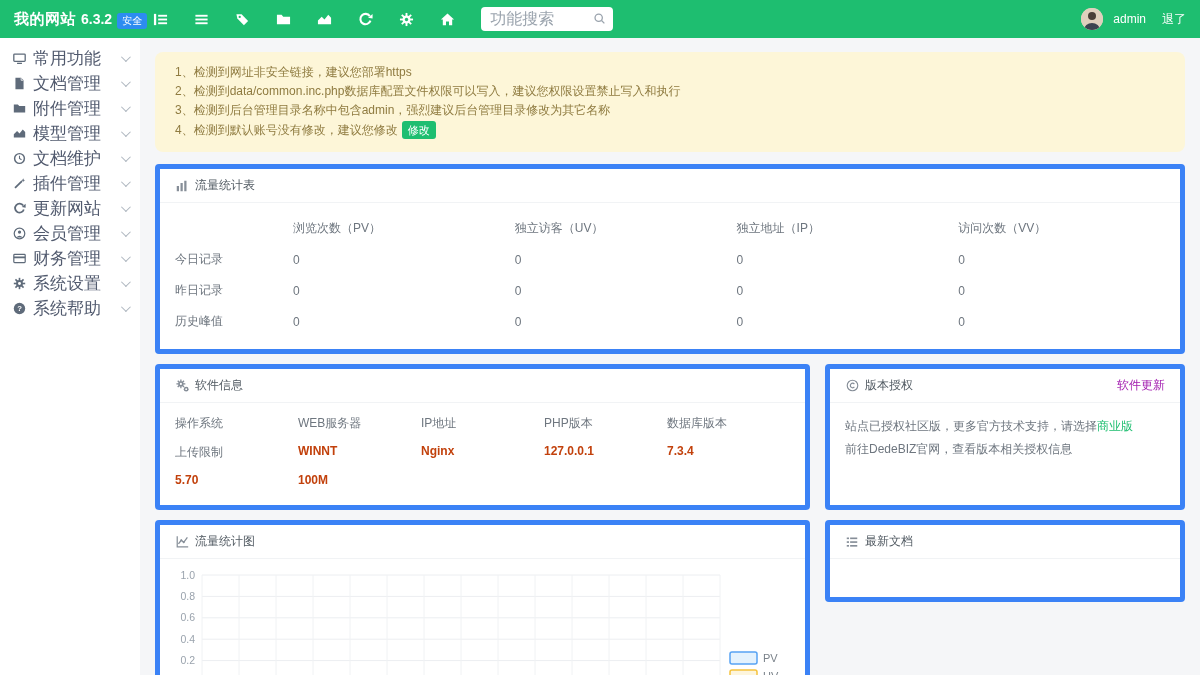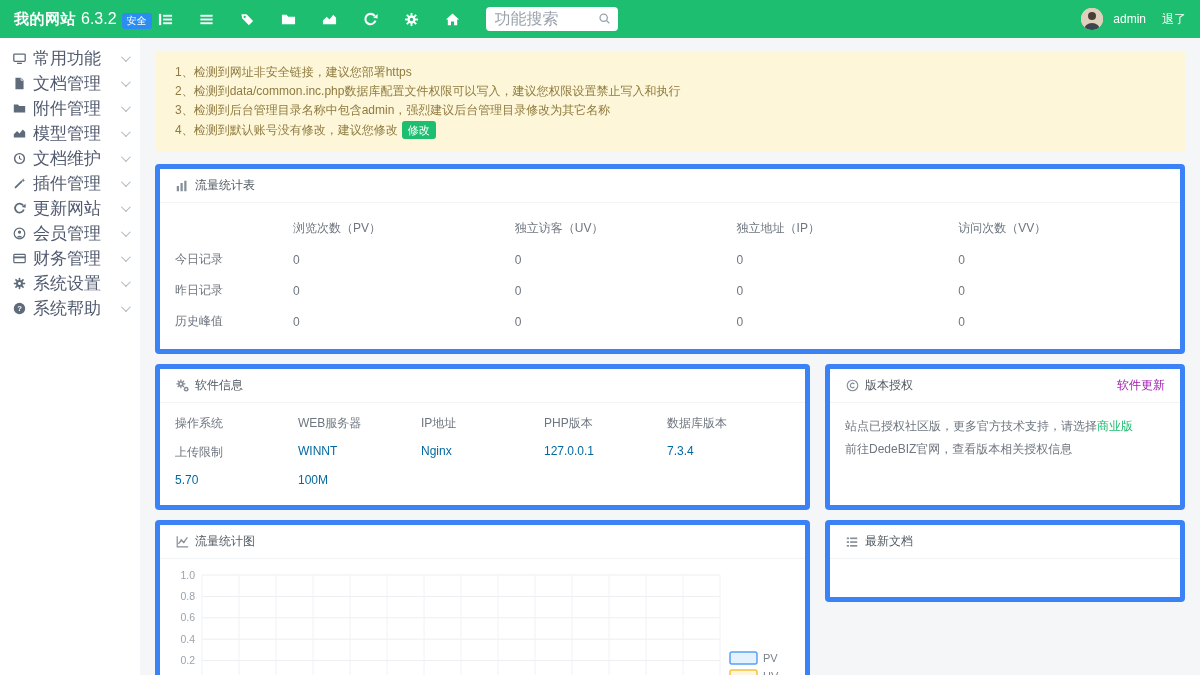--- a/index.html
+++ b/index.html
@@ -3,21 +3,21 @@
 <meta charset="utf-8">
 <style>
   * { margin:0; padding:0; box-sizing:border-box; }
   html,body { width:1200px; height:675px; overflow:hidden; }
   body { font-family:"Liberation Sans","DejaVu Sans",sans-serif; background:#f5f6f8; font-size:12px; color:#707881; }
 
   
   .topbar { height:38px; background:#1ebe70; display:flex; align-items:center; padding:0 14px; color:#fff; }
   .logo { display:flex; align-items:baseline; gap:5px; min-width:126px; }
   .logo .site { font-size:15px; font-weight:bold; letter-spacing:.5px; }
-  .logo .ver { font-size:16px; }
+  .logo .ver { font-size:14px;font-weight:bold; }
   .badge-safe { background:#2d8cf0; color:#fff; font-size:10px; padding:1px 5px; border-radius:3px; }
   .top-icons { display:flex; align-items:center; gap:26px; margin-left:6px; }
   .tico { width:15px; height:15px; display:inline-flex; align-items:center; justify-content:center; cursor:pointer; }
   .tico svg { display:block; }
   .searchbox { position:relative; margin-left:26px; }
   .searchbox input { width:132px; height:24px; border:none; border-radius:4px; padding:0 26px 0 9px; font-size:16px; outline:none; color:#555; background:#fff; }
   .searchbox input::placeholder { color:#9aa3ad; }
   .searchbox .mag { position:absolute; right:7px; top:5px; }
   .top-right { margin-left:auto; display:flex; align-items:center; gap:10px; }
   .avatar { width:22px; height:22px; border-radius:50%; background:#e9d9c6; overflow:hidden; display:inline-flex; align-items:flex-end; justify-content:center; cursor:pointer; }
@@ -28,41 +28,41 @@
   .shell { display:flex; height:637px; }
   .sidebar { width:140px; background:#fff; padding-top:8px; flex:none; }
   .side-item { height:25px; display:flex; align-items:center; padding:0 12px; color:#515a6e; cursor:pointer; }
   .side-item .sico { width:14px; height:14px; margin-right:7px; color:#5f6b7a; display:inline-flex; align-items:center; justify-content:center; flex:none; }
   .side-item .slabel { font-size:17px; flex:1; }
   .chev { width:7px; height:7px; border-right:1px solid #aeb6bf; border-bottom:1px solid #aeb6bf; transform:rotate(45deg) translateY(-2px); flex:none; }
 
   .main { flex:1; padding:14px 15px 0 15px; overflow:hidden; }
 
   
-  .warnbox { background:#fdf6d8; border-radius:0; padding:9px 20px 10px 20px; margin-bottom:12px; }
+  .warnbox { background:#fdf6d8; border-radius:8px; padding:9px 20px 10px 20px; margin-bottom:12px; }
   .warnbox .wline { font-size:12px; color:#8f7b40; line-height:16px; margin:3px 0; }
   .badge-fix { background:#1ebe70; color:#fff; font-size:11px; padding:1px 6px; border-radius:3px; margin-left:4px; cursor:pointer; display:inline-block; }
 
   
   .panel { background:#fff; border-radius:4px; border:5px solid #3b82f6; }
   .phead { display:flex; align-items:center; gap:6px; padding:8px 15px; border-bottom:1px solid #f1f3f5; color:#515a62; font-size:12px; }
   .phead .pico { color:#868e98; display:inline-flex; width:14px; justify-content:center; }
   .phead .pright { margin-left:auto; cursor:pointer; color:#a21caf; }
 
   .panel-traffic { margin-bottom:10px; }
   table.stat { width:100%; border-collapse:collapse; font-size:12px; color:#6e767f; margin:10px 0 12px 0; }
   table.stat th, table.stat td { text-align:left; font-weight:normal; padding:7px 0; }
   table.stat .rlabel { width:135px; padding-left:15px; }
   table.stat .c { width:225px; }
 
   .row2 { display:flex; gap:15px; margin-bottom:10px; }
   .panel-soft { width:655px; flex:none; }
   .softgrid { display:grid; grid-template-columns:repeat(5,1fr); padding:12px 15px 4px 15px; font-size:12px; }
   .softgrid .lab { color:#6e767f; padding-bottom:12px; }
-  .softgrid .val { color:#0369a1; padding-bottom:14px; }
+  .softgrid .val { color:#c2410c; padding-bottom:14px;font-weight:bold; }
   .panel-license { flex:1; }
   .licbody { padding:12px 15px; font-size:12px; color:#6e767f; line-height:23px; }
   .greenlink { color:#1ebe70; cursor:pointer; }
 
   .row3 { display:flex; gap:15px; align-items:flex-start; }
   .panel-chart { width:655px; flex:none; }
   .chartwrap { padding:6px 4px 2px 6px; }
   .panel-docs { flex:1; }
   .docsbody { height:38px; }
 

